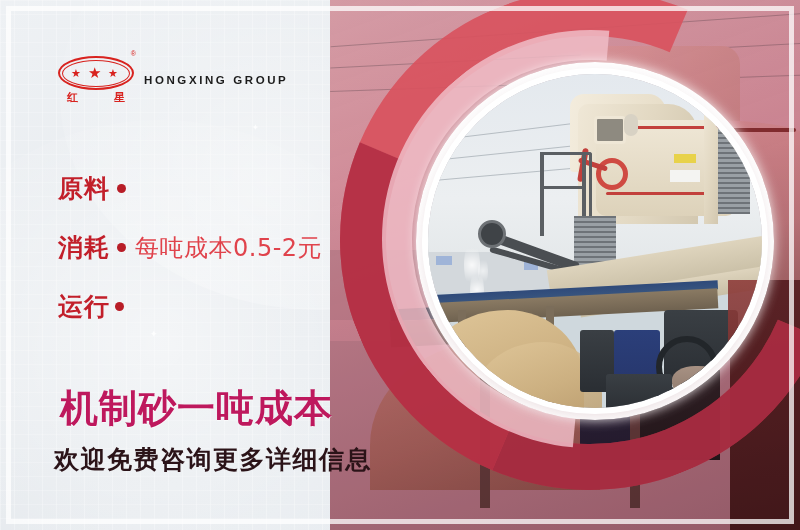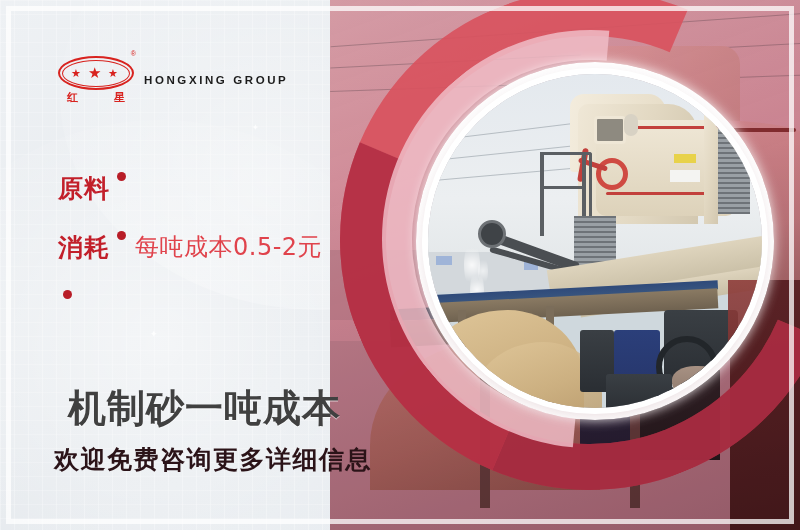--- a/index.html
+++ b/index.html
@@ -156,31 +156,31 @@
           padding:0 9px;box-sizing:border-box;}
   .sub-cn span{font-size:11px;color:#d8231f;font-weight:bold;line-height:1;}
   .logo-word{display:flex;flex-direction:column;justify-content:center;}
   .word-cn{font-size:32px;font-weight:bold;color:#1c1c1c;letter-spacing:1px;line-height:1;
            font-family:"DejaVu Sans","Liberation Sans",sans-serif;}
   .word-en{font-size:11.5px;font-weight:bold;color:#1c1c1c;letter-spacing:2.6px;
            margin-top:3px;line-height:1;}
 
   
   .list{position:absolute;left:58px;top:172px;}
-  .row{display:flex;align-items:flex-start;margin-bottom:26px;}
+  .row{display:flex;align-items:center;margin-bottom:26px;}
   .row-label{font-size:25px;font-weight:bold;color:#c21f2a;letter-spacing:1px;
              font-family:"DejaVu Sans","Liberation Sans",sans-serif;}
   .row-dot{width:9px;height:9px;border-radius:50%;background:#b81d27;margin:0 9px 0 7px;flex:none;}
   .row-text{font-size:24px;color:#e0434c;font-weight:500;letter-spacing:.5px;
             font-family:"DejaVu Sans","Liberation Sans",sans-serif;}
   .r3 .row-dot{margin:0 5px 0 5px;}
 
   
-  .headline{position:absolute;left:68px;top:383px;
-            font-size:38px;font-weight:bold;color:#404040;letter-spacing:1px;
+  .headline{position:absolute;left:60px;top:383px;
+            font-size:38px;font-weight:bold;color:#be185d;letter-spacing:1px;
             font-family:"DejaVu Sans","Liberation Sans",sans-serif;
             text-shadow:0 1px 0 rgba(255,255,255,.6);}
   .subhead{position:absolute;left:54px;top:443px;
            font-size:25px;font-weight:bold;color:#2b1318;letter-spacing:1.5px;
            font-family:"DejaVu Sans","Liberation Sans",sans-serif;}
 </style>
 </head>
 <body>
 
 <div id="banner">
@@ -330,20 +330,21 @@
       <div class="row r1">
         <span class="row-label">原料</span>
         <span class="row-dot"></span>
       </div>
       <div class="row r2">
         <span class="row-label">消耗</span>
         <span class="row-dot"></span>
         <span class="row-text">每吨成本0.5-2元</span>
       </div>
       <div class="row r3">
+        <span class="row-label">运行</span>
         <span class="row-dot"></span>
       </div>
     </div>
 
     <div class="headline">机制砂一吨成本</div>
     <div class="subhead">欢迎免费咨询更多详细信息</div>
   </div>
 
   <div class="bg-frame"></div>
 </div>

